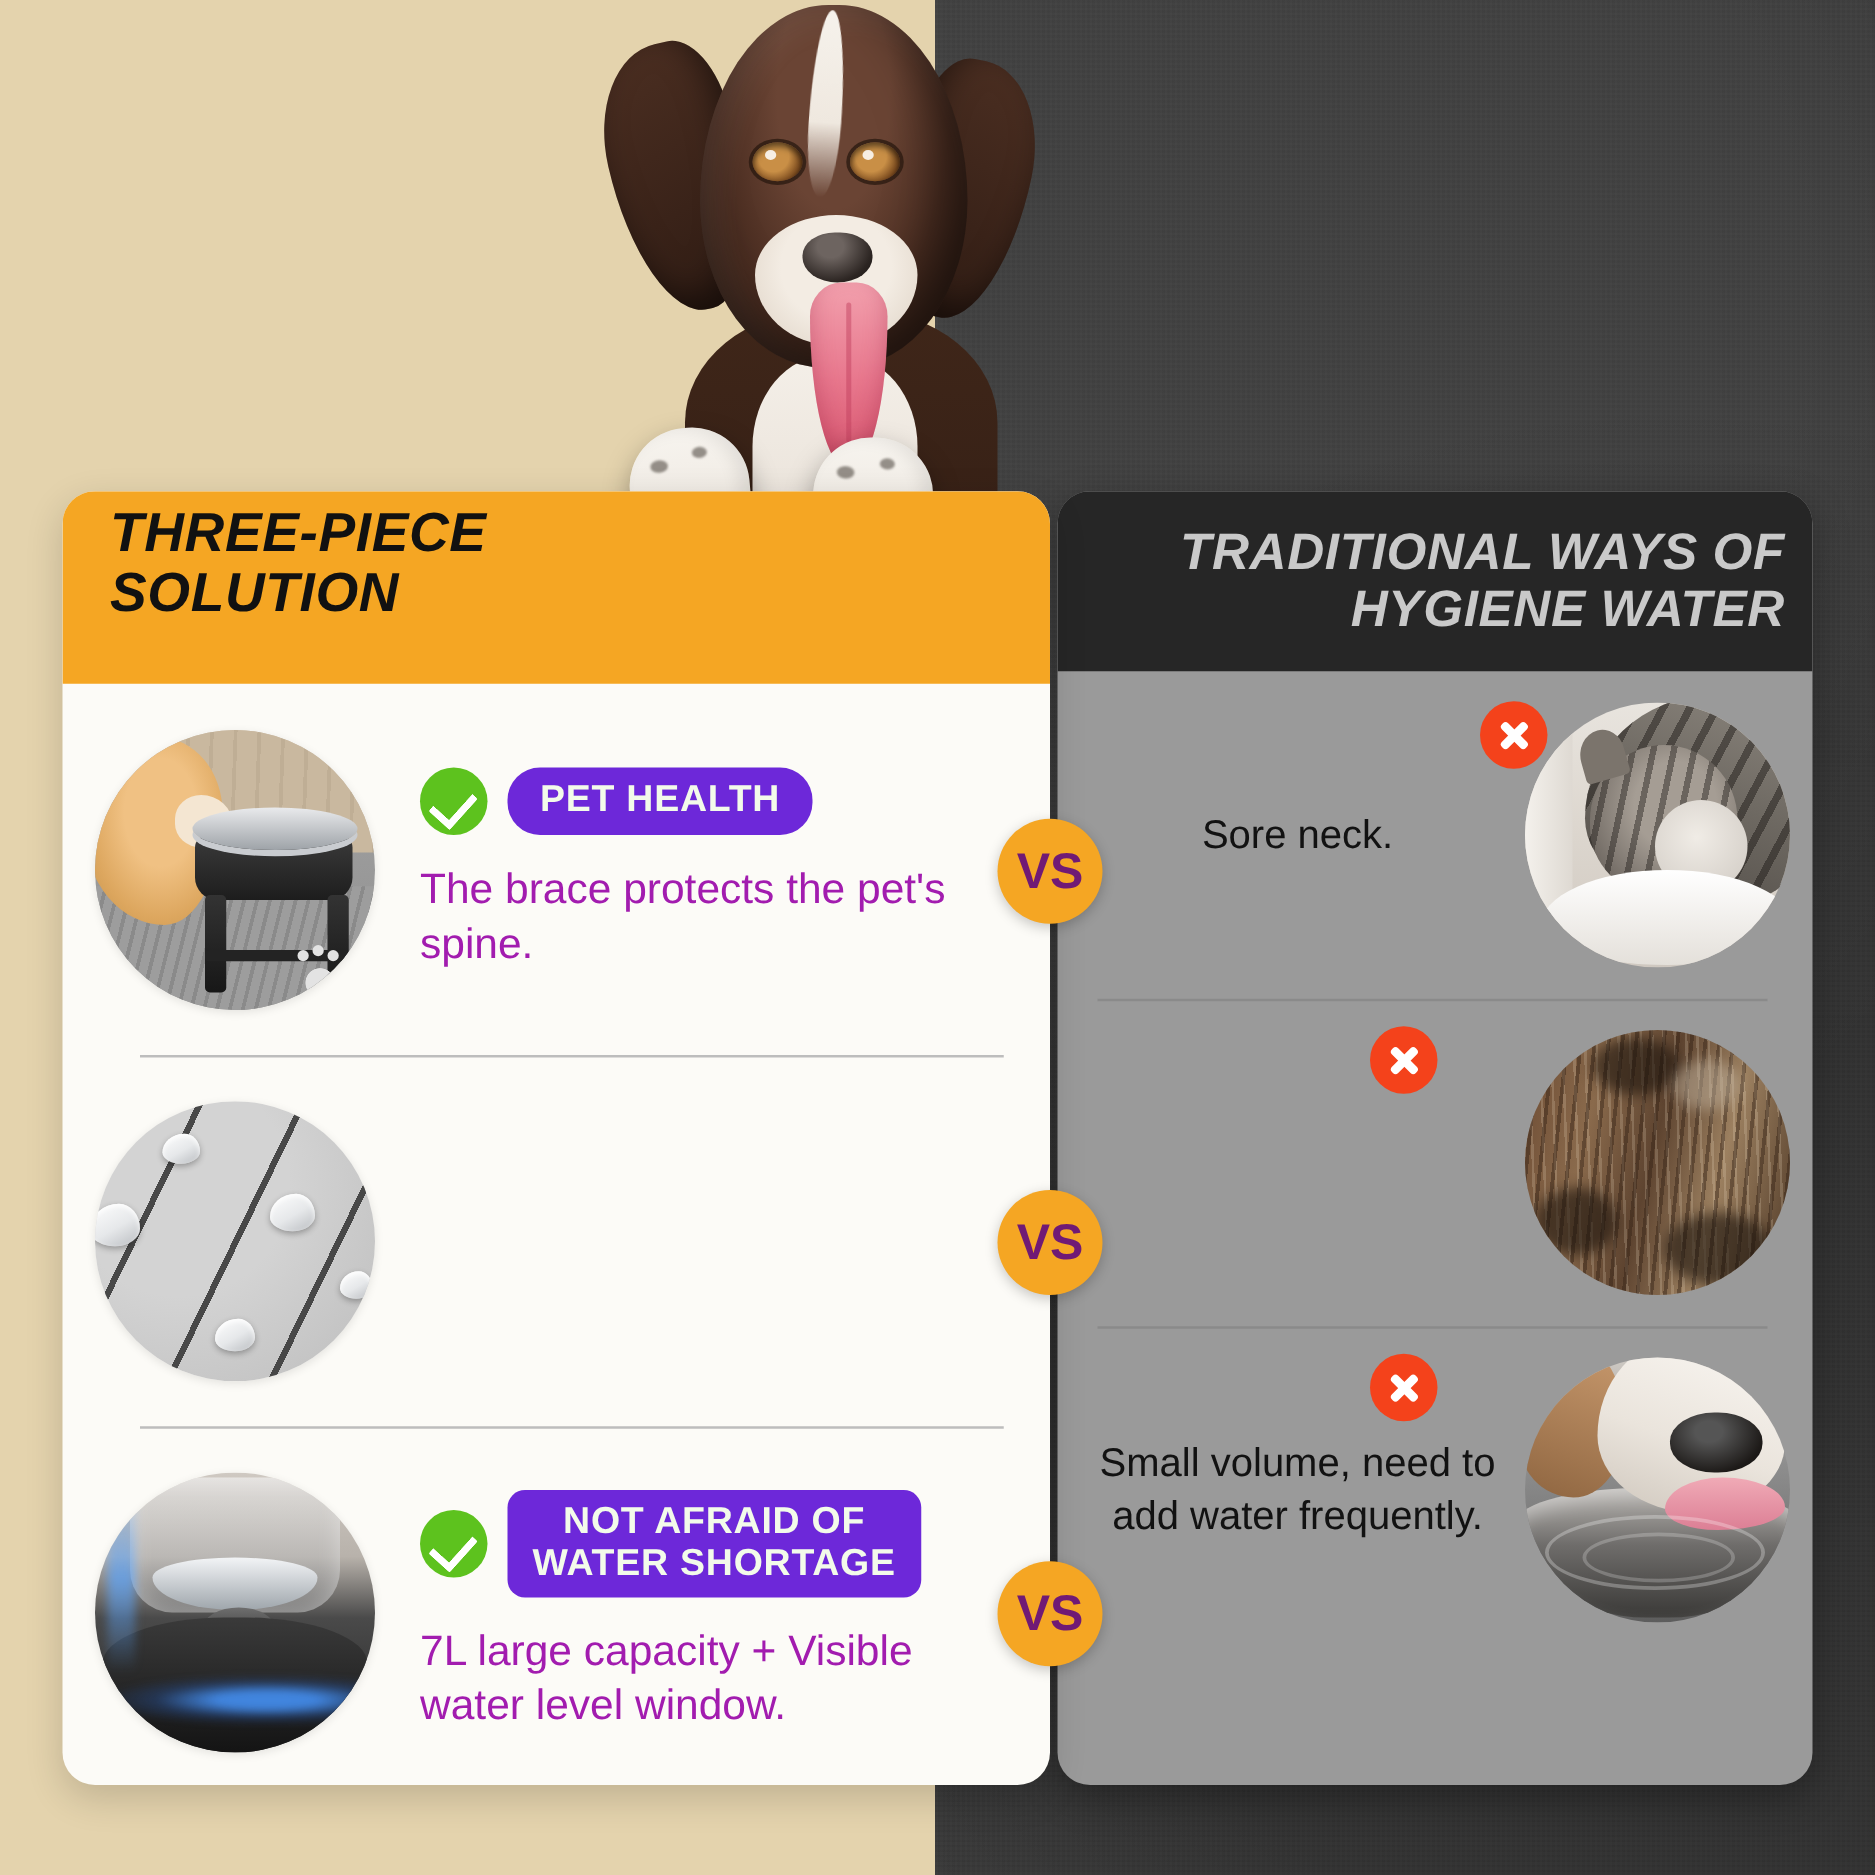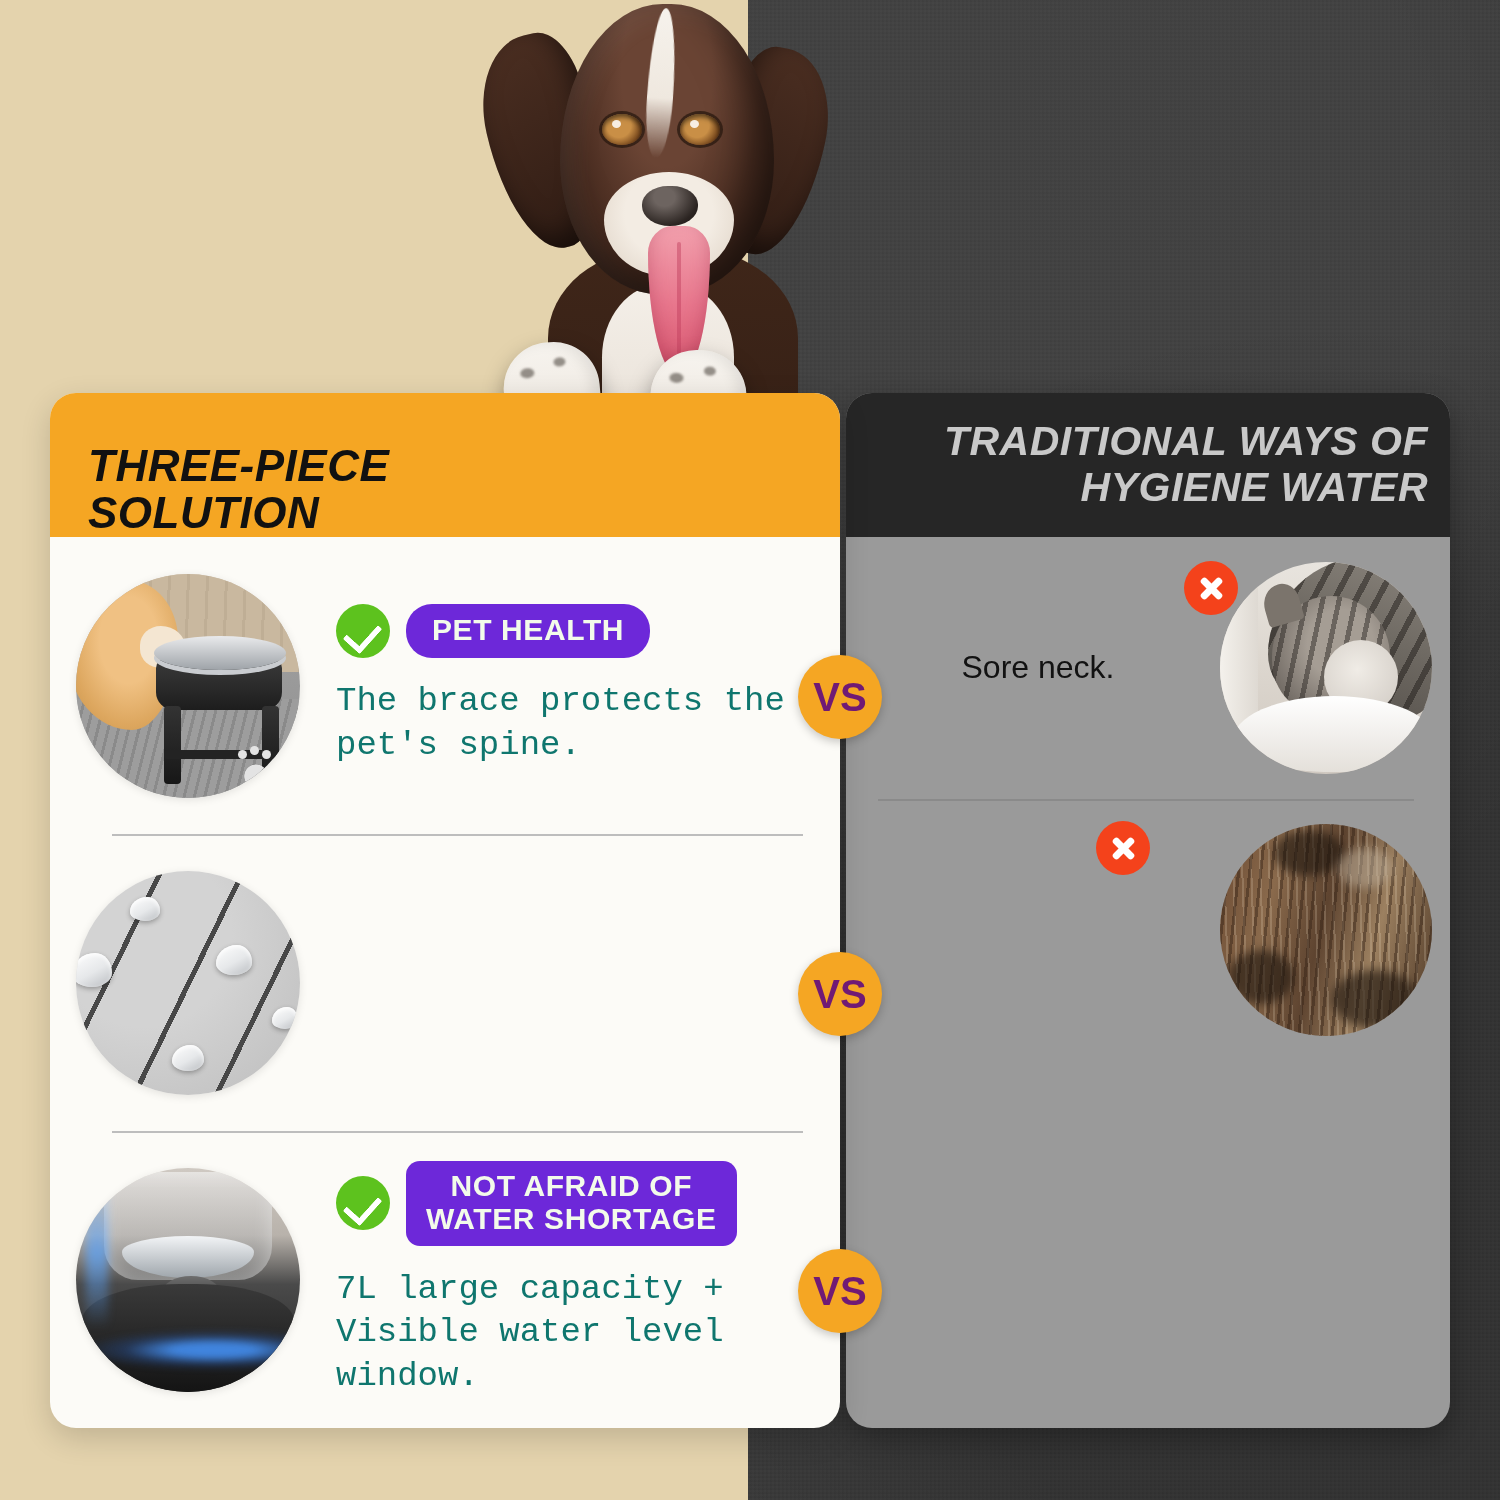--- a/index.html
+++ b/index.html
@@ -103,21 +103,21 @@
   .headline .ln{
     display:block;font-weight:800;font-size:78px;line-height:.98;letter-spacing:-.5px;
     color:#ffffff;margin:0 0 14px 0;
     -webkit-text-stroke:9px #F5A623;paint-order:stroke fill;
     text-shadow:0 3px 0 rgba(190,120,10,.18);
   }
 
   
   .panel-left{position:absolute;left:50px;top:393px;width:790px;height:1035px;
     background:#FCFBF7;border-radius:26px;box-shadow:0 10px 30px rgba(0,0,0,.16);overflow:hidden;z-index:4;}
-  .panel-left .hdr{height:144px;background:#F5A623;display:flex;align-items:flex-end;padding:0 0 0 38px;}
+  .panel-left .hdr{height:144px;background:#F5A623;display:flex;align-items:flex-start;padding:10px 0 0 38px;}
   .panel-left .hdr h2{margin:0;font-size:44px;line-height:1.08;font-weight:800;font-style:italic;
     color:#111;letter-spacing:.5px;max-width:330px;}
 
   .panel-right{position:absolute;left:846px;top:393px;width:604px;height:1035px;
     background:#9A9A9A;border-radius:26px;box-shadow:0 10px 30px rgba(0,0,0,.3);overflow:hidden;z-index:3;}
   .panel-right .hdr{height:144px;background:#262626;display:flex;flex-direction:column;
     justify-content:center;align-items:flex-end;padding:0 22px 0 36px;}
   .panel-right .hdr h2{margin:0;font-size:41px;line-height:1.12;font-weight:800;font-style:italic;
     color:#C9C9C9;letter-spacing:.5px;text-align:right;}
 
@@ -128,21 +128,21 @@
   .thumb{width:224px;height:224px;border-radius:50%;flex:0 0 224px;overflow:hidden;position:relative;
     box-shadow:0 2px 8px rgba(0,0,0,.10);}
   .txtL{padding-left:36px;}
   .badge-line{display:flex;align-items:center;gap:16px;margin-bottom:22px;}
   .check{width:54px;height:54px;border-radius:50%;background:#5DC21E;flex:0 0 54px;position:relative;}
   .check:after{content:"";position:absolute;left:15px;top:13px;width:17px;height:28px;
     border:6px solid #fff;border-top:0;border-left:0;transform:rotate(42deg);border-radius:2px;}
   .pill{background:#6d28d9;color:#F3FBEA;font-weight:800;font-size:30px;letter-spacing:.6px;
     padding:9px 26px 11px;border-radius:26px;white-space:nowrap;}
   .pill.two{border-radius:14px;text-align:center;padding:8px 20px 10px;line-height:1.12;white-space:normal;}
-  .desc{font-size:34px;line-height:1.28;color:#0f766e;font-family:Liberation Mono, monospace;}
+  .desc{font-size:34px;line-height:1.28;color:#a21caf;}
 
   .rows-right{padding:0;}
   .rowR{height:262px;display:flex;align-items:center;justify-content:flex-end;
     padding:0 18px 0 24px;box-sizing:border-box;position:relative;}
   .rowR + .rowR:before{content:"";position:absolute;left:32px;right:36px;top:0;height:2px;background:#8A8A8A;}
   .txtR{text-align:center;font-size:32px;line-height:1.3;color:#121212;padding-right:14px;flex:1;}
   .thumbR{width:212px;height:212px;border-radius:50%;flex:0 0 212px;overflow:hidden;position:relative;}
   .xmark{position:absolute;width:54px;height:54px;border-radius:50%;background:#F4421B;z-index:7;}
   .xmark:before,.xmark:after{content:"";position:absolute;left:14px;top:24px;width:27px;height:7px;
     background:#fff;border-radius:3px;}
@@ -324,20 +324,35 @@
           <div class="ph ph5">
             <div class="mold m1"></div>
               <div class="mold m2"></div>
             <div class="mold m3"></div>
               <div class="mold m4"></div>
           </div>
         </div>
         <div class="xmark" style="left:250px;top:22px;"></div>
       </div>
 
+      <div class="rowR">
+        <div class="txtR">Small volume, need to add water frequently.</div>
+        <div class="thumbR">
+          <div class="ph ph6">
+            <div class="wbowl"></div>
+              <div class="ear6"></div>
+              <div class="snout"></div>
+            <div class="nose6"></div>
+              <div class="tongue6"></div>
+            <div class="ripple"></div>
+              <div class="ripple2"></div>
+          </div>
+        </div>
+        <div class="xmark" style="left:250px;top:22px;"></div>
+      </div>
 
     </div>
   </div>
 
   <div class="panel-left">
     <div class="hdr">
       <h2>THREE-PIECE SOLUTION</h2>
     </div>
     <div class="rows-left">
 

